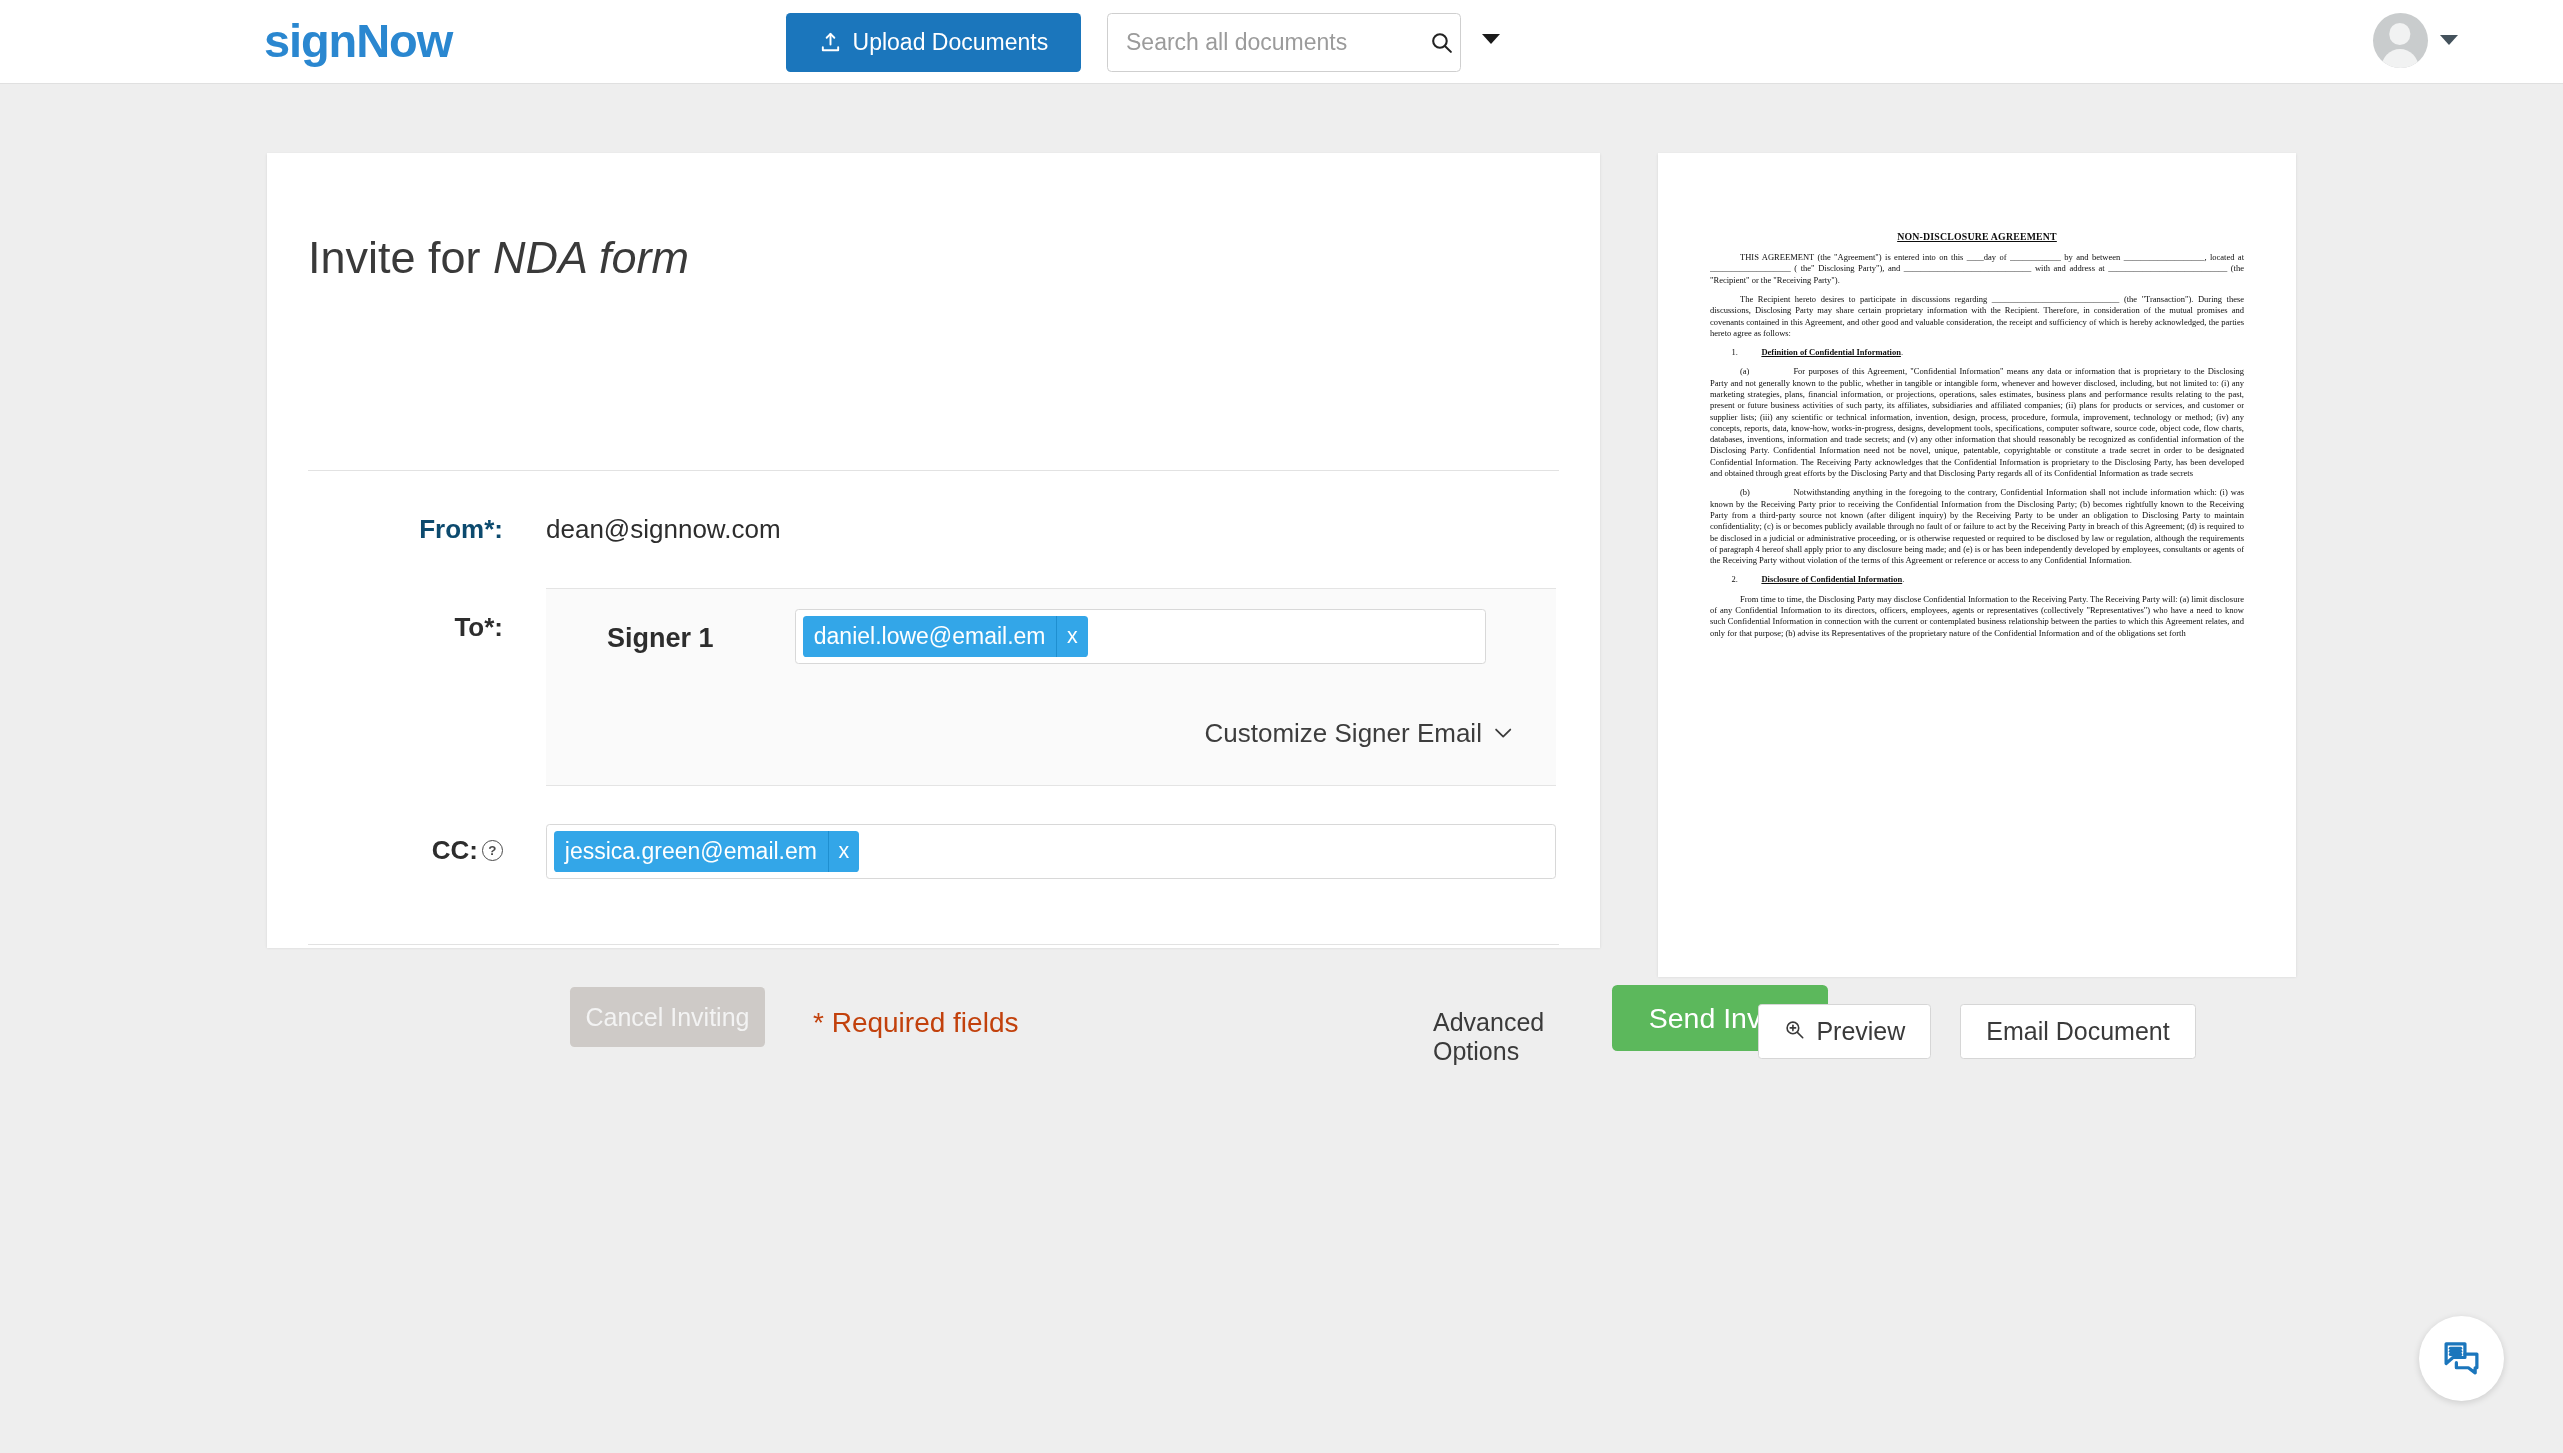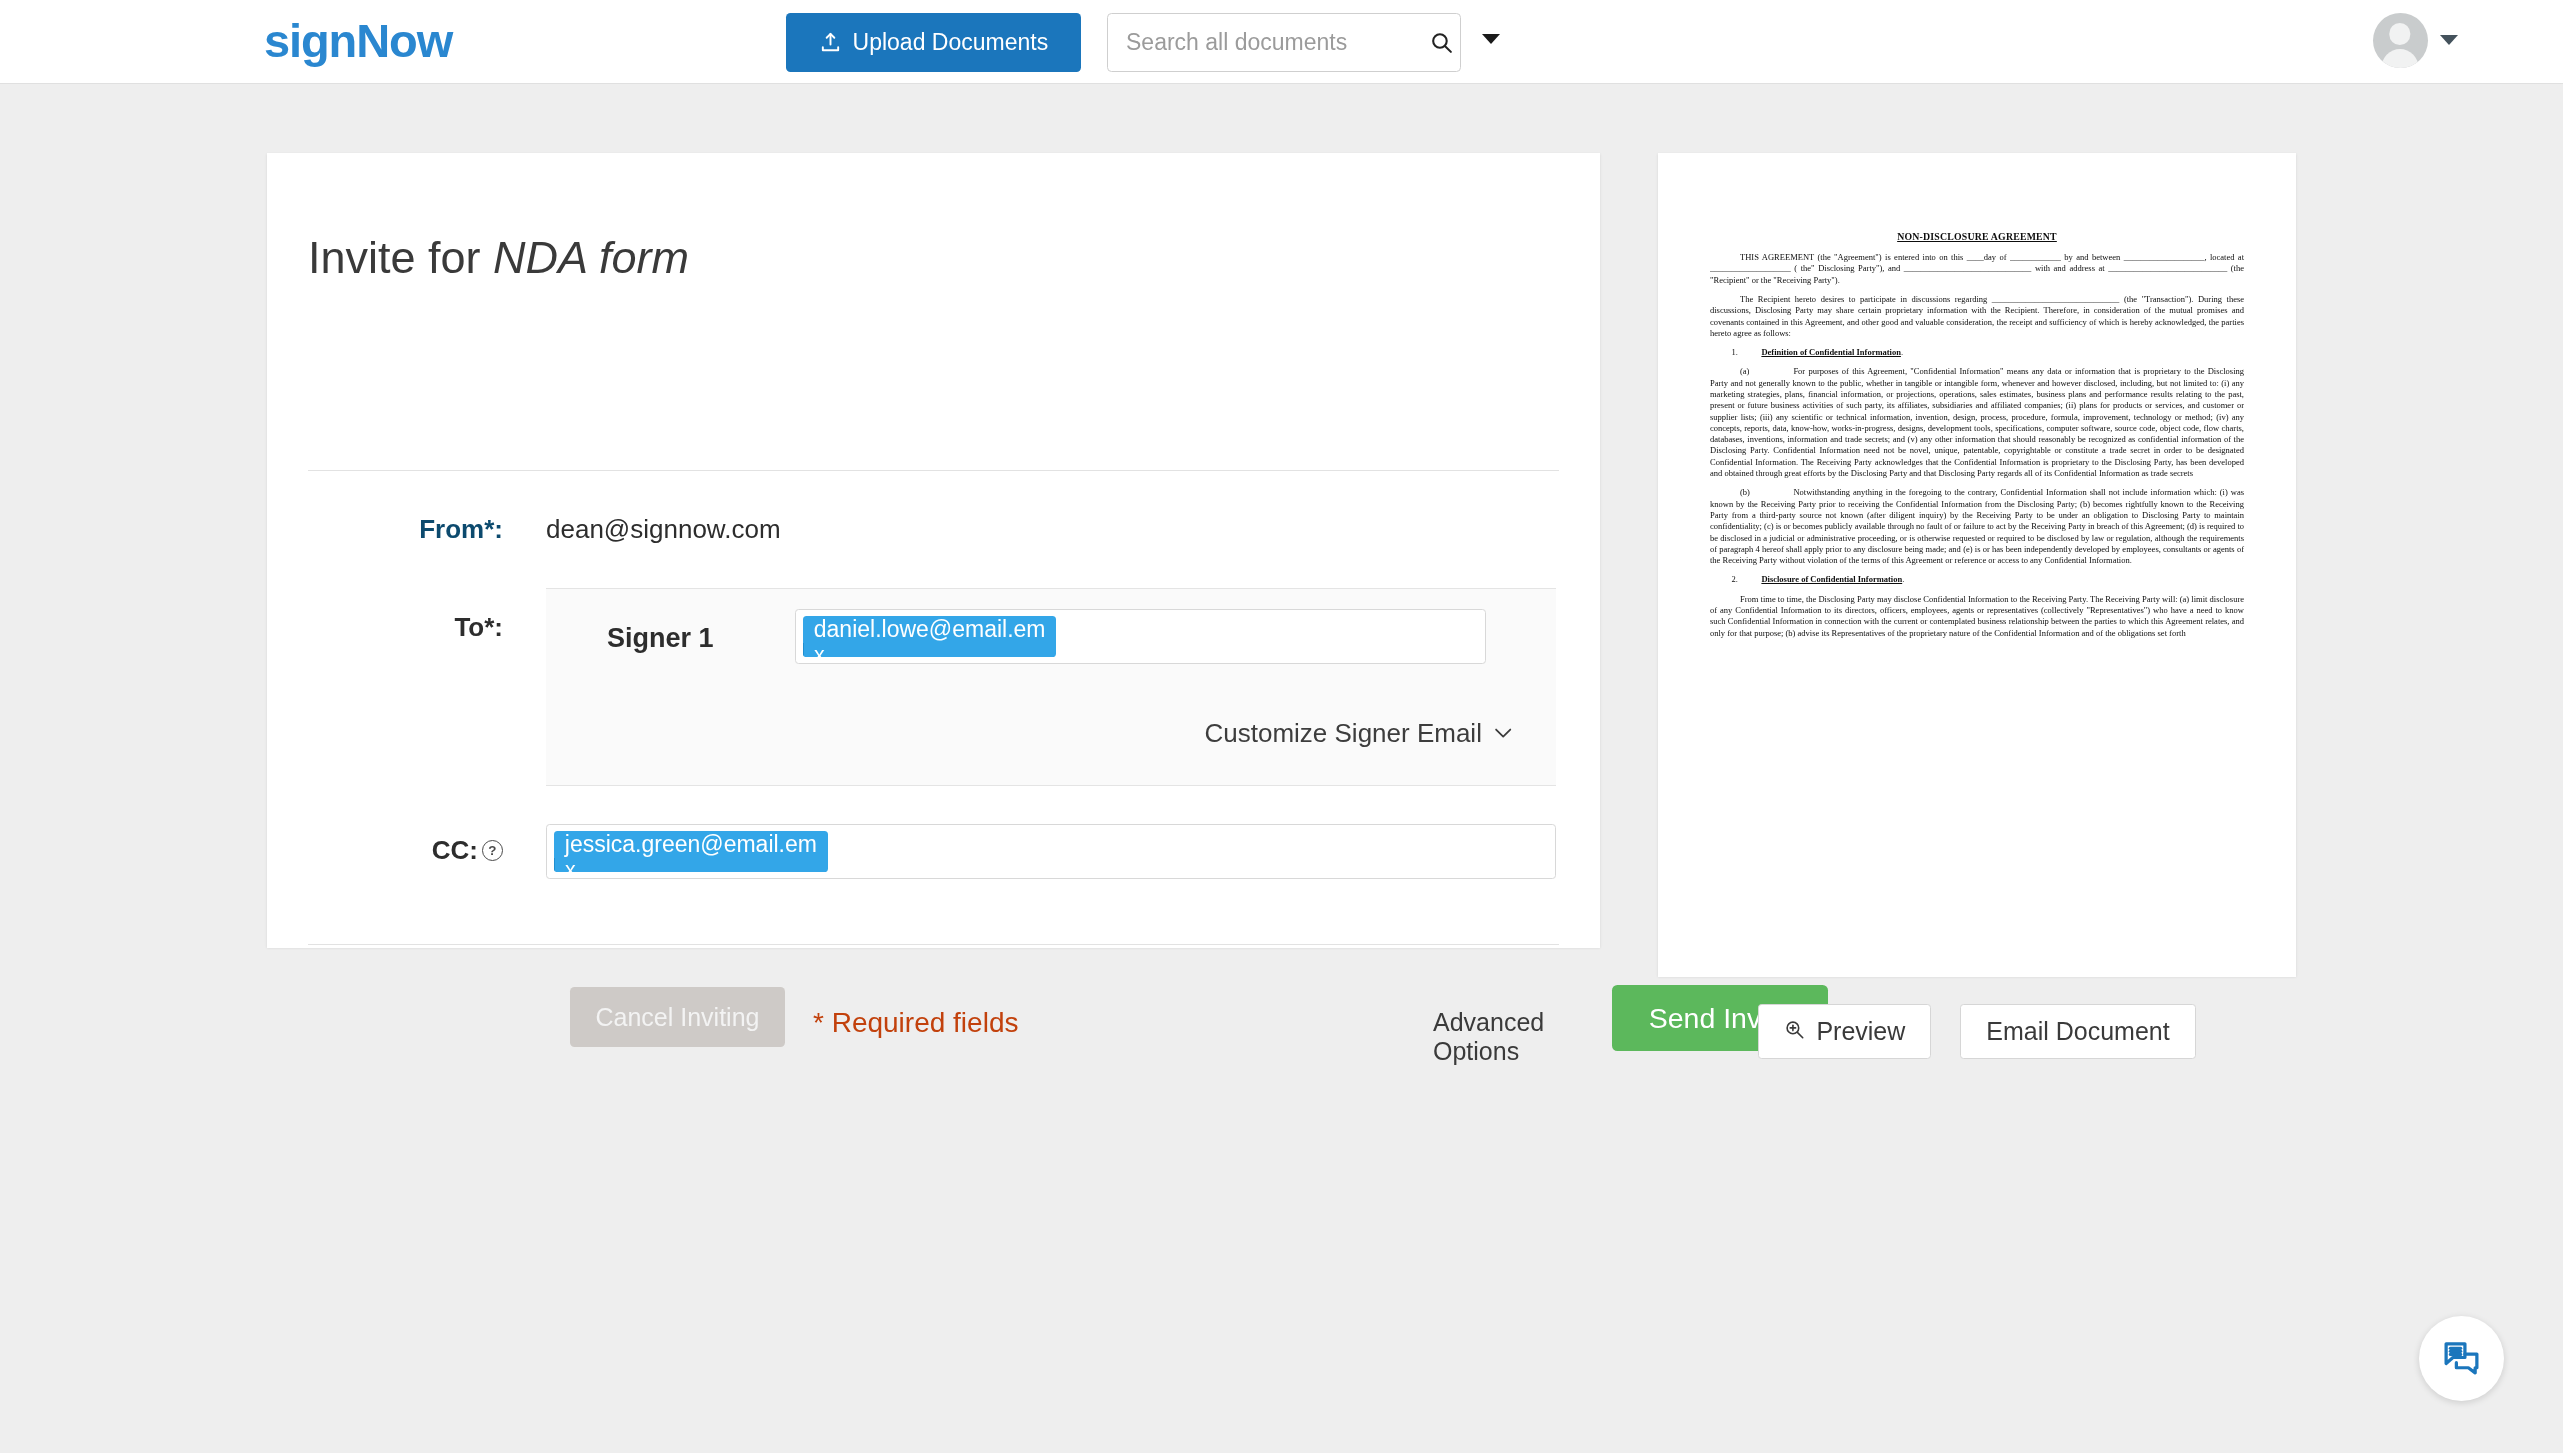--- a/index.html
+++ b/index.html
@@ -143,21 +143,21 @@
   }
   .cc-field {
     position: absolute; left: 279px; top: 671px;
     width: 1010px; height: 55px;
     background: #fff; border: 0.9px solid #d8d8d8; border-radius: 3.6px;
     display: flex; align-items: center; padding: 0 7.1px;
   }
   .email-tag {
     display: inline-flex; align-items: stretch;
     background: #33a6e8; border-radius: 3.6px;
-    height: 41px; overflow: hidden; flex-direction: column;
+    height: 41px; overflow: hidden;
   }
   .email-tag .txt {
     color: #fff; font-size: 23px; padding: 0 10.7px;
     display: flex; align-items: center; white-space: nowrap;
   }
   .email-tag .x {
     color: #fff; font-size: 21.4px; padding: 0 9.8px;
     display: flex; align-items: center; cursor: pointer;
     border-left: 0.9px solid #1f8fd0;
   }
@@ -178,21 +178,21 @@
   }
   .help-icon {
     width: 21.4px; height: 21.4px; border: 1.8px solid #4a4a4a; border-radius: 50%;
     font-size: 13.4px; font-weight: bold; color: #4a4a4a;
     display: inline-flex; align-items: center; justify-content: center;
     cursor: pointer; line-height: 1;
   }
 
   .cancel-btn {
     position: absolute; left: 303px; top: 834px;
-    width: 215px; height: 60px;
+    width: 195px; height: 60px;
     background: #cecac7; border: none; border-radius: 4.5px;
     color: #f3f3f3; font-size: 25px; font-family: "Liberation Sans", sans-serif;
     cursor: pointer;
   }
   .required-note {
     position: absolute; left: 546px; top: 854px;
     font-size: 28px; color: #c2410c;
   }
   .adv-options {
     position: absolute; left: 1166px; top: 855px;

